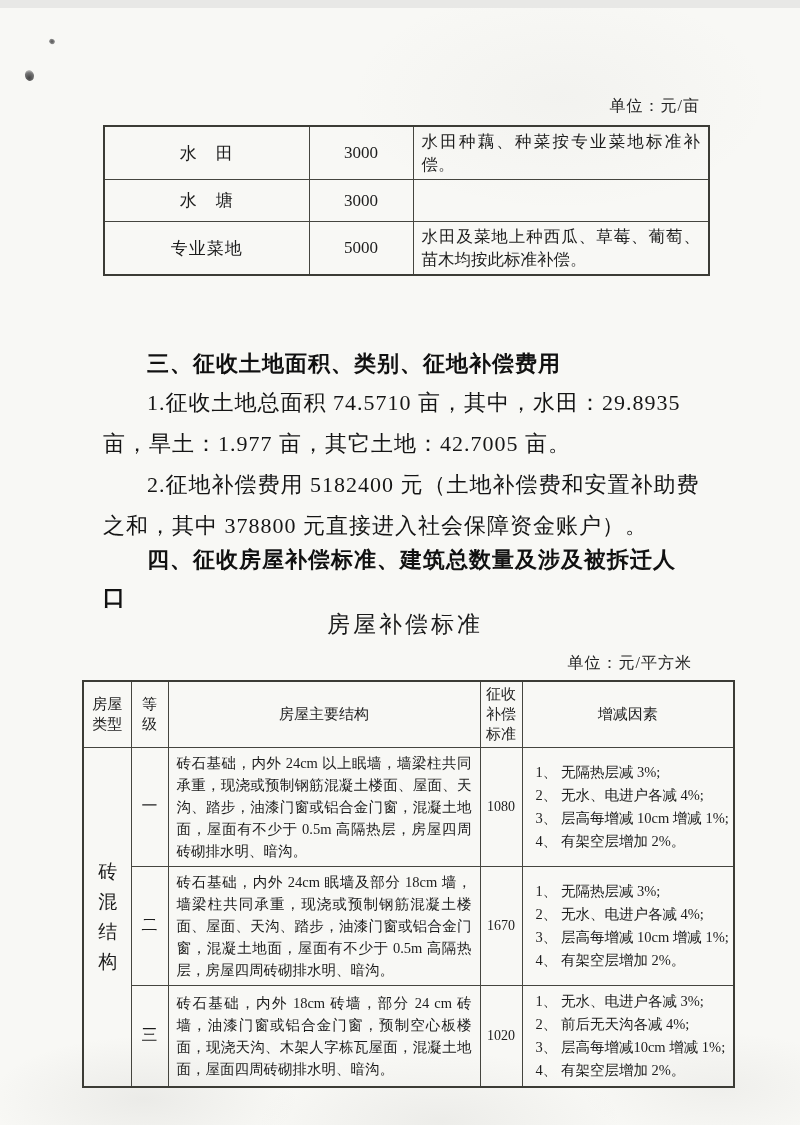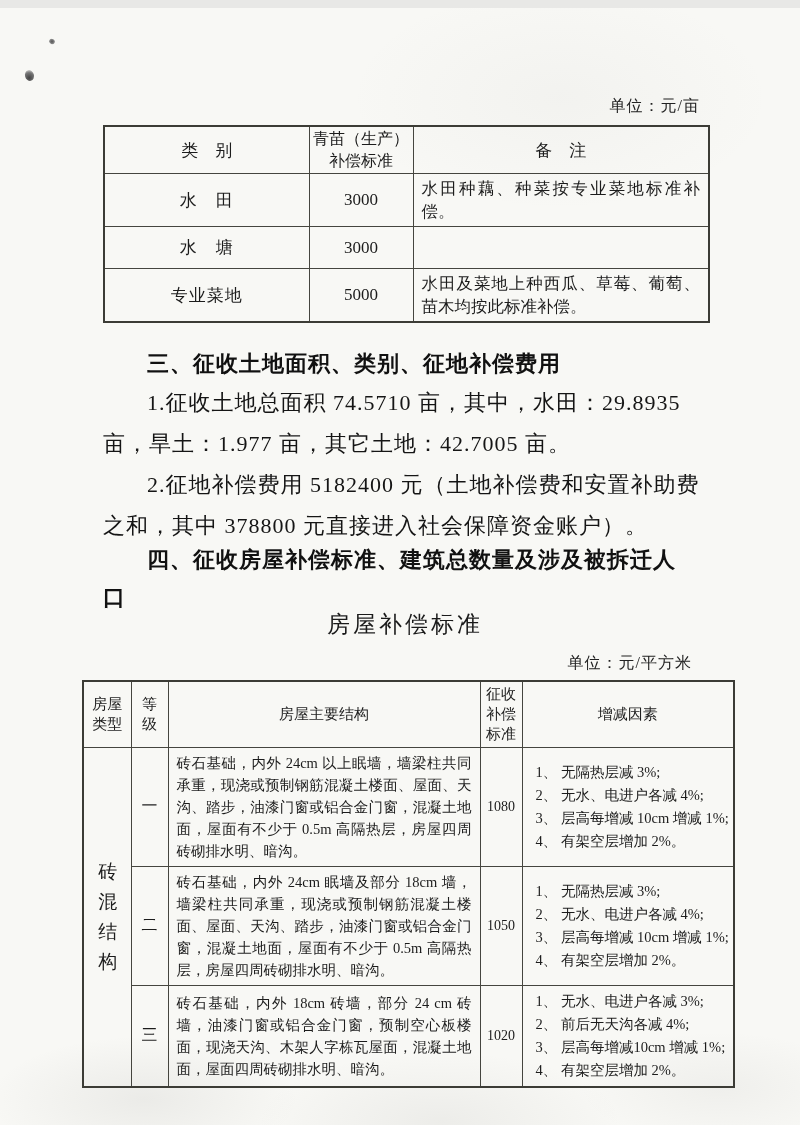--- a/index.html
+++ b/index.html
@@ -86,26 +86,20 @@
 
   <div class="unit-label unit-land">单位：元/亩</div>
 
   <table class="tbl land">
     <colgroup>
         <col style="width:205px">
         <col style="width:104px">
         <col style="width:296px">
       </colgroup>
     <tbody>
-        <tr style="height:46px">
-      <th class="preline">类　别</th>
-      <th class="h-std preline">青苗（生产）
-补偿标准</th>
-      <th class="preline">备　注</th>
-    </tr>
     <tr style="height:38px">
       <td class="c-cat">水　田</td>
       <td class="c-std">3000</td>
       <td class="c-rem">水田种藕、种菜按专业菜地标准补偿。</td>
     </tr>
     <tr style="height:42px">
       <td class="c-cat">水　塘</td>
       <td class="c-std">3000</td>
       <td class="c-rem"></td>
     </tr>
@@ -158,21 +152,21 @@
       <td class="c-fact">
         <div class="fact-line">1、 无隔热层减 3%;</div>
         <div class="fact-line">2、 无水、电进户各减 4%;</div>
         <div class="fact-line">3、 层高每增减 10cm 增减 1%;</div>
         <div class="fact-line">4、 有架空层增加 2%。</div>
       </td>
     </tr>
     <tr style="height:114px">
       <td class="c-grade">二</td>
       <td class="c-struct">砖石基础，内外 24cm 眠墙及部分 18cm 墙，墙梁柱共同承重，现浇或预制钢筋混凝土楼面、屋面、天沟、踏步，油漆门窗或铝合金门窗，混凝土地面，屋面有不少于 0.5m 高隔热层，房屋四周砖砌排水明、暗沟。</td>
-      <td class="c-std">1050</td>
+      <td class="c-std">1670</td>
       <td class="c-fact">
         <div class="fact-line">1、 无隔热层减 3%;</div>
         <div class="fact-line">2、 无水、电进户各减 4%;</div>
         <div class="fact-line">3、 层高每增减 10cm 增减 1%;</div>
         <div class="fact-line">4、 有架空层增加 2%。</div>
       </td>
     </tr>
     <tr style="height:92px">
       <td class="c-grade">三</td>
       <td class="c-struct">砖石基础，内外 18cm 砖墙，部分 24 cm 砖墙，油漆门窗或铝合金门窗，预制空心板楼面，现浇天沟、木架人字栋瓦屋面，混凝土地面，屋面四周砖砌排水明、暗沟。</td>

